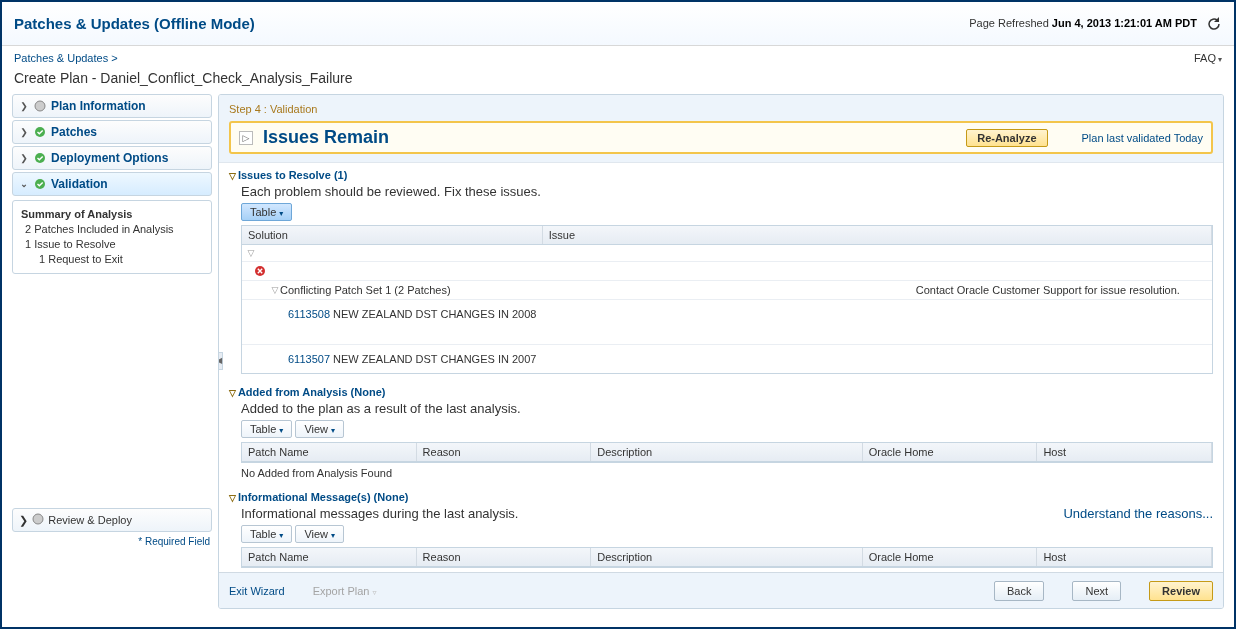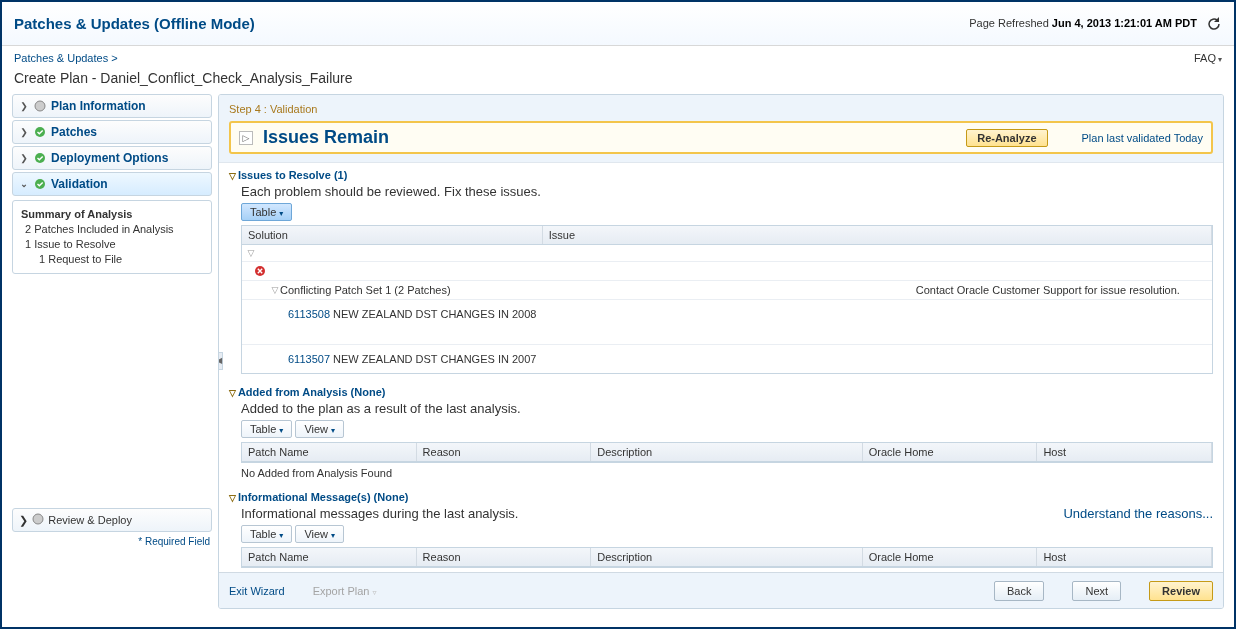--- a/index.html
+++ b/index.html
@@ -156,21 +156,21 @@
                 <circle cx="6" cy="6" r="5" fill="#4caf50"></circle>
                 <path d="M3.5 6l1.8 1.8L8.7 4.4" stroke="#fff" stroke-width="1.4" fill="none"></path>
               </svg>
             </span>
           <span class="lbl">Validation</span>
         </div>
         <div class="side-summary">
           <div class="ttl">Summary of Analysis</div>
           <div class="row"><span>2</span>&nbsp;<span>Patches Included in Analysis</span></div>
           <div class="row"><span>1</span>&nbsp;<span>Issue to Resolve</span></div>
-          <div class="row sub"><span>1</span>&nbsp;<span>Request to File</span></div>
+          <div class="row sub"><span>1</span>&nbsp;<span>Request to Exit</span></div>
         </div>
         <div class="side-spacer"></div>
         <div class="side-review">
           <span class="chev">❯</span>
           <span class="state"><svg width="12" height="12">
                 <circle cx="6" cy="6" r="5" fill="#ccc" stroke="#888"></circle>
               </svg></span>
           <span class="lbl">Review &amp; Deploy</span>
         </div>
         <div class="req-field">* Required Field</div>

